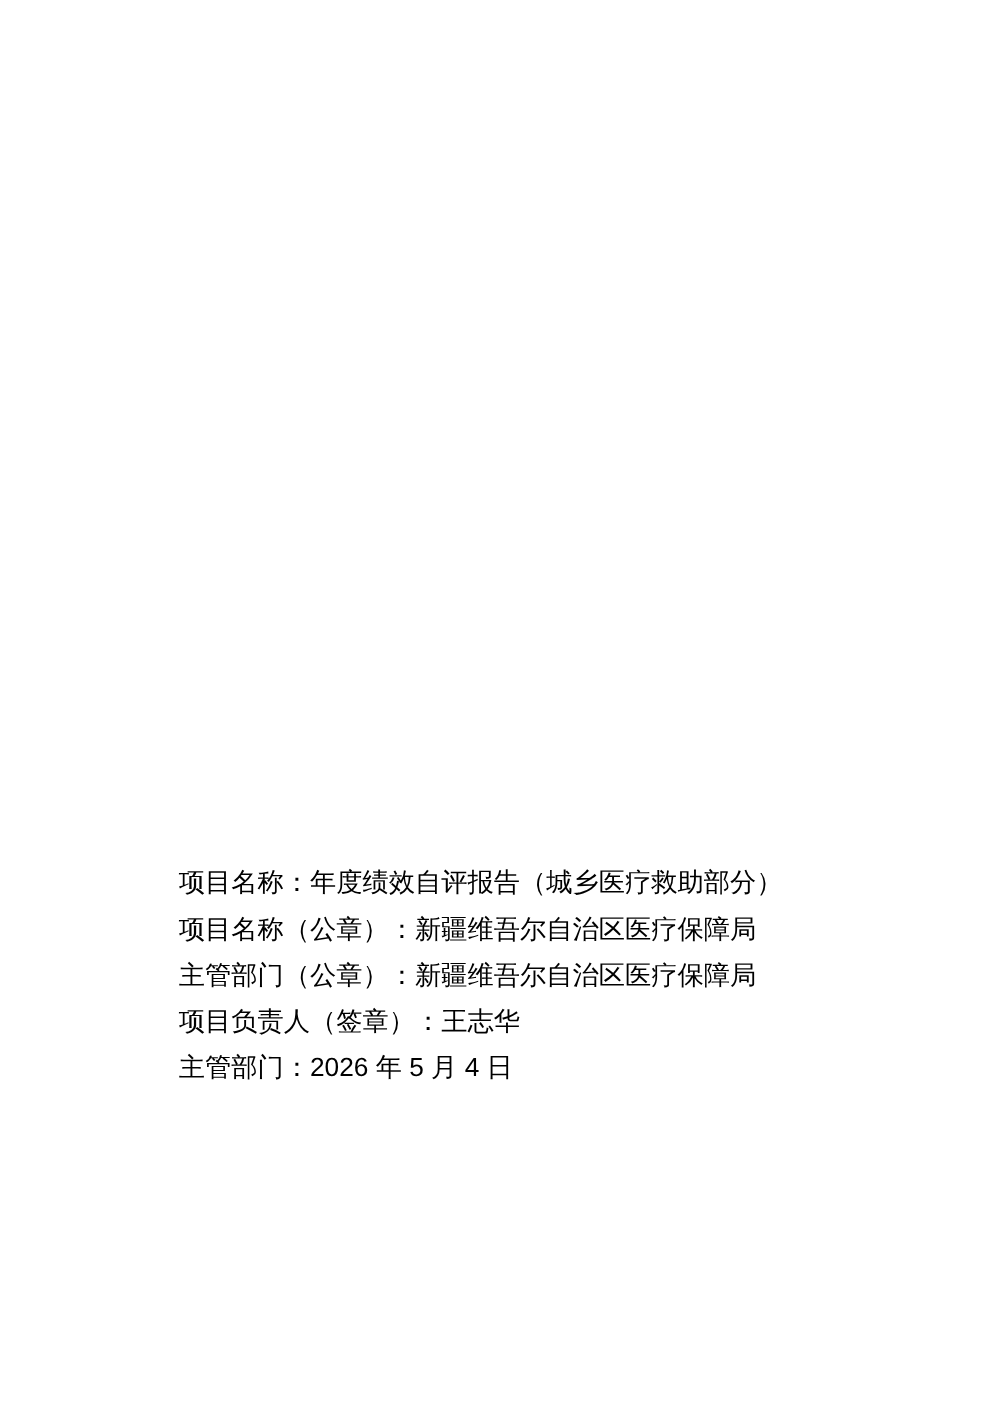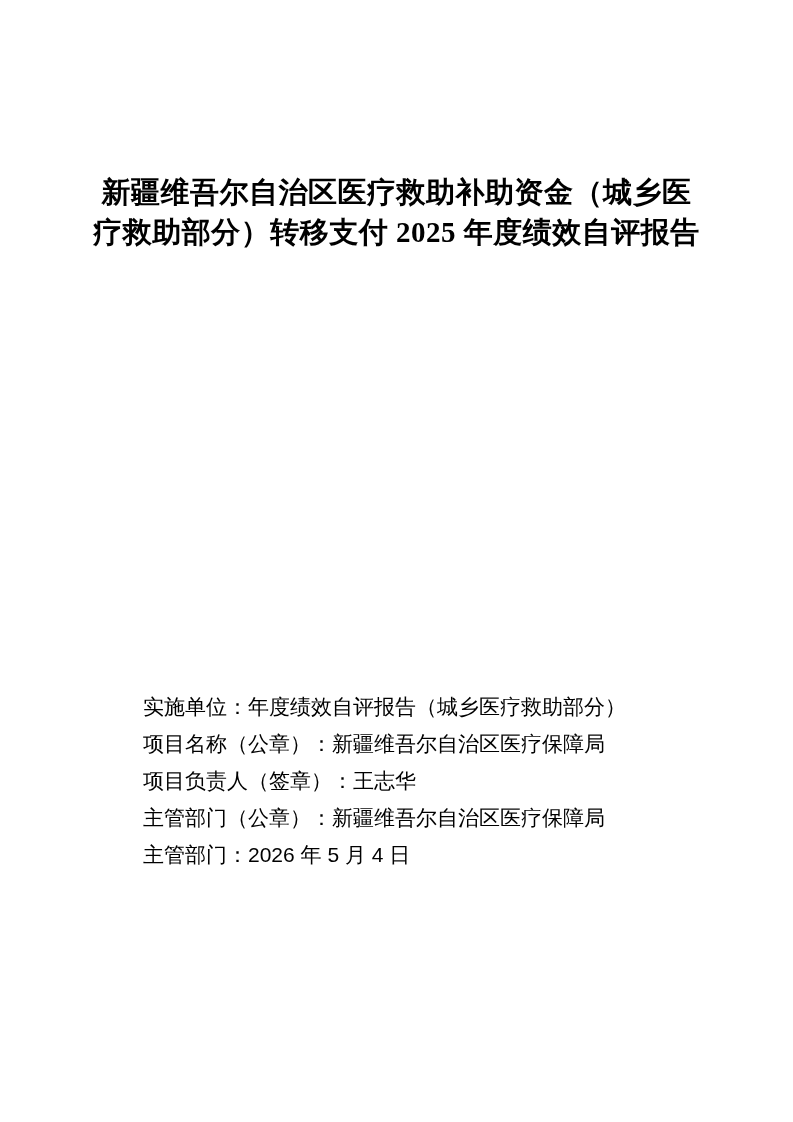--- a/index.html
+++ b/index.html
@@ -48,41 +48,37 @@
   }
   .field-label, .field-value {
     display: inline;
   }
 </style>
 </head>
 <body>
 
 <div class="page">
 
-  <div class="title-block">
-    <span class="title-line">新疆维吾尔自治区医疗救助补助资金（城乡医</span>
-    <span class="title-line">疗救助部分）转移支付 2025 年度绩效自评报告</span>
-  </div>
 
   <div class="fields-block">
 
     <div class="field-row">
-      <span class="field-label">实施单位：</span><span class="field-value">年度绩效自评报告（城乡医疗救助部分）</span>
+      <span class="field-label">项目名称：</span><span class="field-value">年度绩效自评报告（城乡医疗救助部分）</span>
     </div>
 
     <div class="field-row">
       <span class="field-label">项目名称（公章）：</span><span class="field-value">新疆维吾尔自治区医疗保障局</span>
     </div>
 
     <div class="field-row">
-      <span class="field-label">项目负责人（签章）：</span><span class="field-value">王志华</span>
+      <span class="field-label">主管部门（公章）：</span><span class="field-value">新疆维吾尔自治区医疗保障局</span>
     </div>
 
     <div class="field-row">
-      <span class="field-label">主管部门（公章）：</span><span class="field-value">新疆维吾尔自治区医疗保障局</span>
+      <span class="field-label">项目负责人（签章）：</span><span class="field-value">王志华</span>
     </div>
 
     <div class="field-row">
       <span class="field-label">主管部门：</span><span class="field-value">2026 年 5 月 4 日</span>
     </div>
 
   </div>
 
 </div>
 

